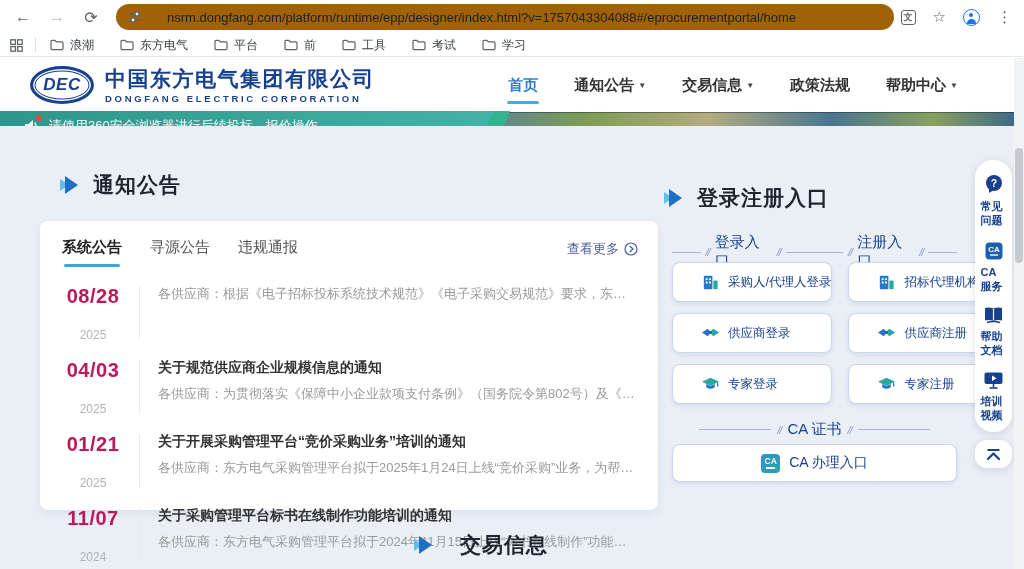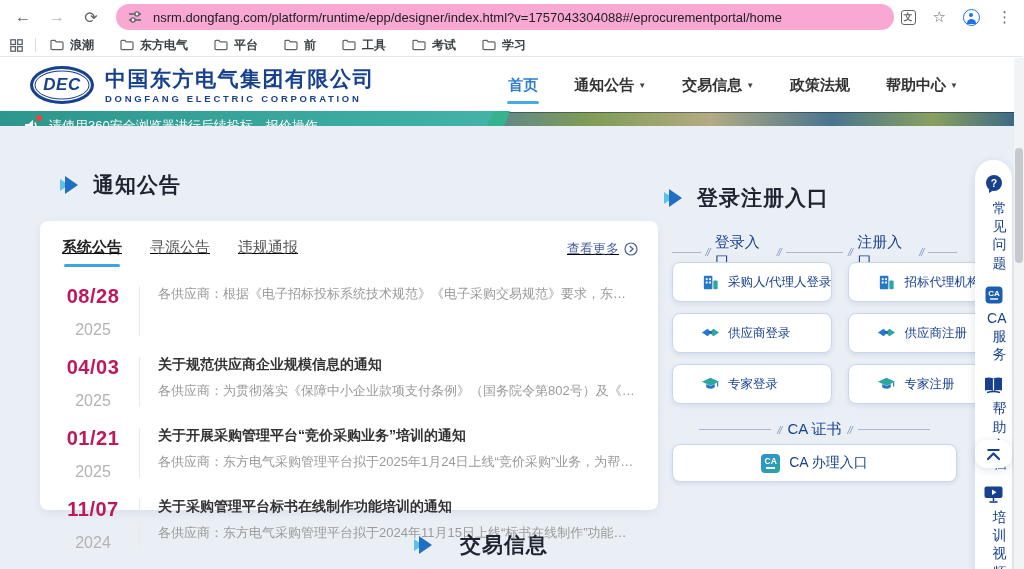--- a/index.html
+++ b/index.html
@@ -10,36 +10,36 @@
     -webkit-font-smoothing:antialiased;
   }
 
   
   .toolbar { position:absolute; top:0; left:0; right:0; height:34px; background:#fff;
     display:flex; align-items:center; }
   .navbtns { display:flex; align-items:center; gap:16px; margin-left:14px;
     font-size:16px; color:#5f6368; }
   .navbtns .disabled { color:#b9bcc1; }
   .navbtn { cursor:pointer; width:18px; text-align:center; }
-  .urlbar { margin-left:16px; width:778px; height:26px; background:#f9a8d4;
-    border-radius:14px; display:flex; align-items:center; padding:0 12px; gap:11px; }
+  .urlbar { margin-left:16px; width:778px; height:26px; background:#a16207;
+    border-radius:14px; display:flex; align-items:center; padding:0 12px; gap:25px; }
   .urltext { font-size:13px; color:#202124; white-space:nowrap; overflow:hidden; }
   .tb-right { margin-left:auto; display:flex; align-items:center; gap:17px; padding-right:12px; }
   .tb-ic { color:#5f6368; font-size:15px; }
   .translate-ic { width:15px; height:15px; border:1.4px solid #5f6368; border-radius:3px;
     font-size:9px; color:#5f6368; display:flex; align-items:center; justify-content:center; font-weight:bold; }
   .avatar-ic { width:17px; height:17px; border:1.8px solid #1a73e8; border-radius:50%;
     position:relative; }
   .avatar-ic::before { content:""; position:absolute; top:3px; left:5px; width:4px; height:4px;
     border-radius:50%; background:#1a73e8; }
   .avatar-ic::after { content:""; position:absolute; bottom:1px; left:2.5px; width:9px; height:5px;
     border-radius:5px 5px 0 0; background:#1a73e8; }
 
   .bookmarks { position:absolute; top:34px; left:0; right:1px; height:23px; background:#fff;
-    border-bottom:1px solid #e3e6ea; display:flex; align-items:center;font-weight:bold; }
+    border-bottom:1px solid #e3e6ea; display:flex; align-items:center; }
   .apps-ic { margin:0 12px 0 10px; }
   .bm-sep { width:1px; height:14px; background:#dadce0; margin-right:14px; }
   .bm { display:flex; align-items:center; gap:6px; margin-right:26px; font-size:12px;
     color:#3c4043; cursor:pointer; white-space:nowrap; }
 
   
   .siteheader { position:absolute; top:58px; left:0; right:0; height:54px; background:#fff; }
   .logo { position:absolute; left:30px; top:8px; display:flex; align-items:flex-end; gap:11px; }
   .dec-oval { width:64px; height:38px; border:3px solid #17418f; border-radius:50%;
     display:flex; align-items:center; justify-content:center; box-shadow:inset 0 0 0 1.5px #fff, inset 0 0 0 2.5px #17418f; }
@@ -75,33 +75,33 @@
   .sec-head { display:flex; align-items:center; gap:13px; }
   .sec-title { font-size:21px; font-weight:bold; color:#1f2430; letter-spacing:1px; }
 
   .notices-head { position:absolute; left:58px; top:171px; }
   .portal-head { position:absolute; left:662px; top:184px; }
   .trade-head { position:absolute; left:0; right:64px; top:531px; display:flex; justify-content:center; }
 
   
   .card { position:absolute; left:40px; top:221px; width:618px; height:289px; background:#fff;
     border-radius:8px; box-shadow:0 3px 10px rgba(40,60,90,.08); }
-  .tabs-row { display:flex; align-items:flex-start; padding:17px 20px 6px 22px;text-decoration:underline; }
+  .tabs-row { display:flex; align-items:flex-start; padding:17px 20px 6px 22px; }
   .tab { display:flex; flex-direction:column; align-items:center; gap:7px; margin-right:28px;
     font-size:15px; color:#555; cursor:pointer; }
   .tab.active { color:#222; font-weight:bold; }
   .tab-underline { width:56px; height:3px; background:#3aa6da; border-radius:2px; }
   .more-link { margin-left:auto; display:flex; align-items:center; gap:5px; color:#4a5f9e;
     font-size:13px; cursor:pointer; margin-top:2px; }
 
   .nlist { padding:2px 20px 0 22px; }
   .nitem { display:flex; align-items:stretch; padding:8px 0 7px; cursor:pointer; }
   .datebox { width:62px; flex:none; text-align:center; padding-top:2px; }
   .ndate { font-size:20px; font-weight:bold; color:#be185d; letter-spacing:.5px; }
-  .nyear { font-size:16px; color:#b3b3b3; margin-top:13px; }
+  .nyear { font-size:12px; color:#b3b3b3; margin-top:20px; }
   .vline { width:1px; background:#e9e9e9; margin:3px 18px 3px 15px; }
   .itext { flex:1; min-width:0; padding-top:2px; }
   .ititle { font-size:14px; font-weight:bold; color:#333; margin-bottom:8px;
     white-space:nowrap; overflow:hidden; }
   .idesc { font-size:13px; color:#9a9a9a; white-space:nowrap; overflow:hidden; text-overflow:ellipsis; }
 
   
   .group-heads { position:absolute; left:672px; top:233px; width:285px; display:flex; }
   .group-head { flex:1; display:flex; align-items:center; justify-content:center; gap:5px; }
   .gh-line { width:30px; height:1px; background:#a9b5d2; }
@@ -127,21 +127,21 @@
     background:linear-gradient(135deg,#2f8fd8,#2aa79e); color:#fff; font-size:8.5px;
     font-weight:bold; display:flex; flex-direction:column; align-items:center; justify-content:center;
     line-height:1; }
   .ca-badge .uline { width:9px; height:1.5px; background:#fff; margin-top:1.5px; }
 
   
   .rail { position:absolute; left:975px; top:160px; width:37px; background:#fff; border-radius:18px;
     box-shadow:0 2px 8px rgba(40,60,90,.15); padding:13px 0 10px; display:flex;
     flex-direction:column; align-items:center; gap:13px; }
   .rail-item { display:flex; flex-direction:column; align-items:center; gap:4px; cursor:pointer; }
-  .rail-label { width:26px; text-align:right; font-size:14px; font-weight:normal; color:#17418f;
+  .rail-label { width:26px; text-align:left; font-size:11px; font-weight:bold; color:#17418f;
     line-height:1.3; word-break:break-all; }
   .backtop { position:absolute; left:975px; top:440px; width:37px; height:28px; background:#fff;
     border-radius:12px; box-shadow:0 2px 8px rgba(40,60,90,.15); display:flex; align-items:center;
     justify-content:center; cursor:pointer; }
 
   
   .scrollbar { position:absolute; top:58px; right:0; bottom:0; width:10px; background:#f2f3f5; }
   .scroll-thumb { position:absolute; top:90px; left:1px; width:8px; height:115px; background:#c6c9cd;
     border-radius:4px; }
 </style>

